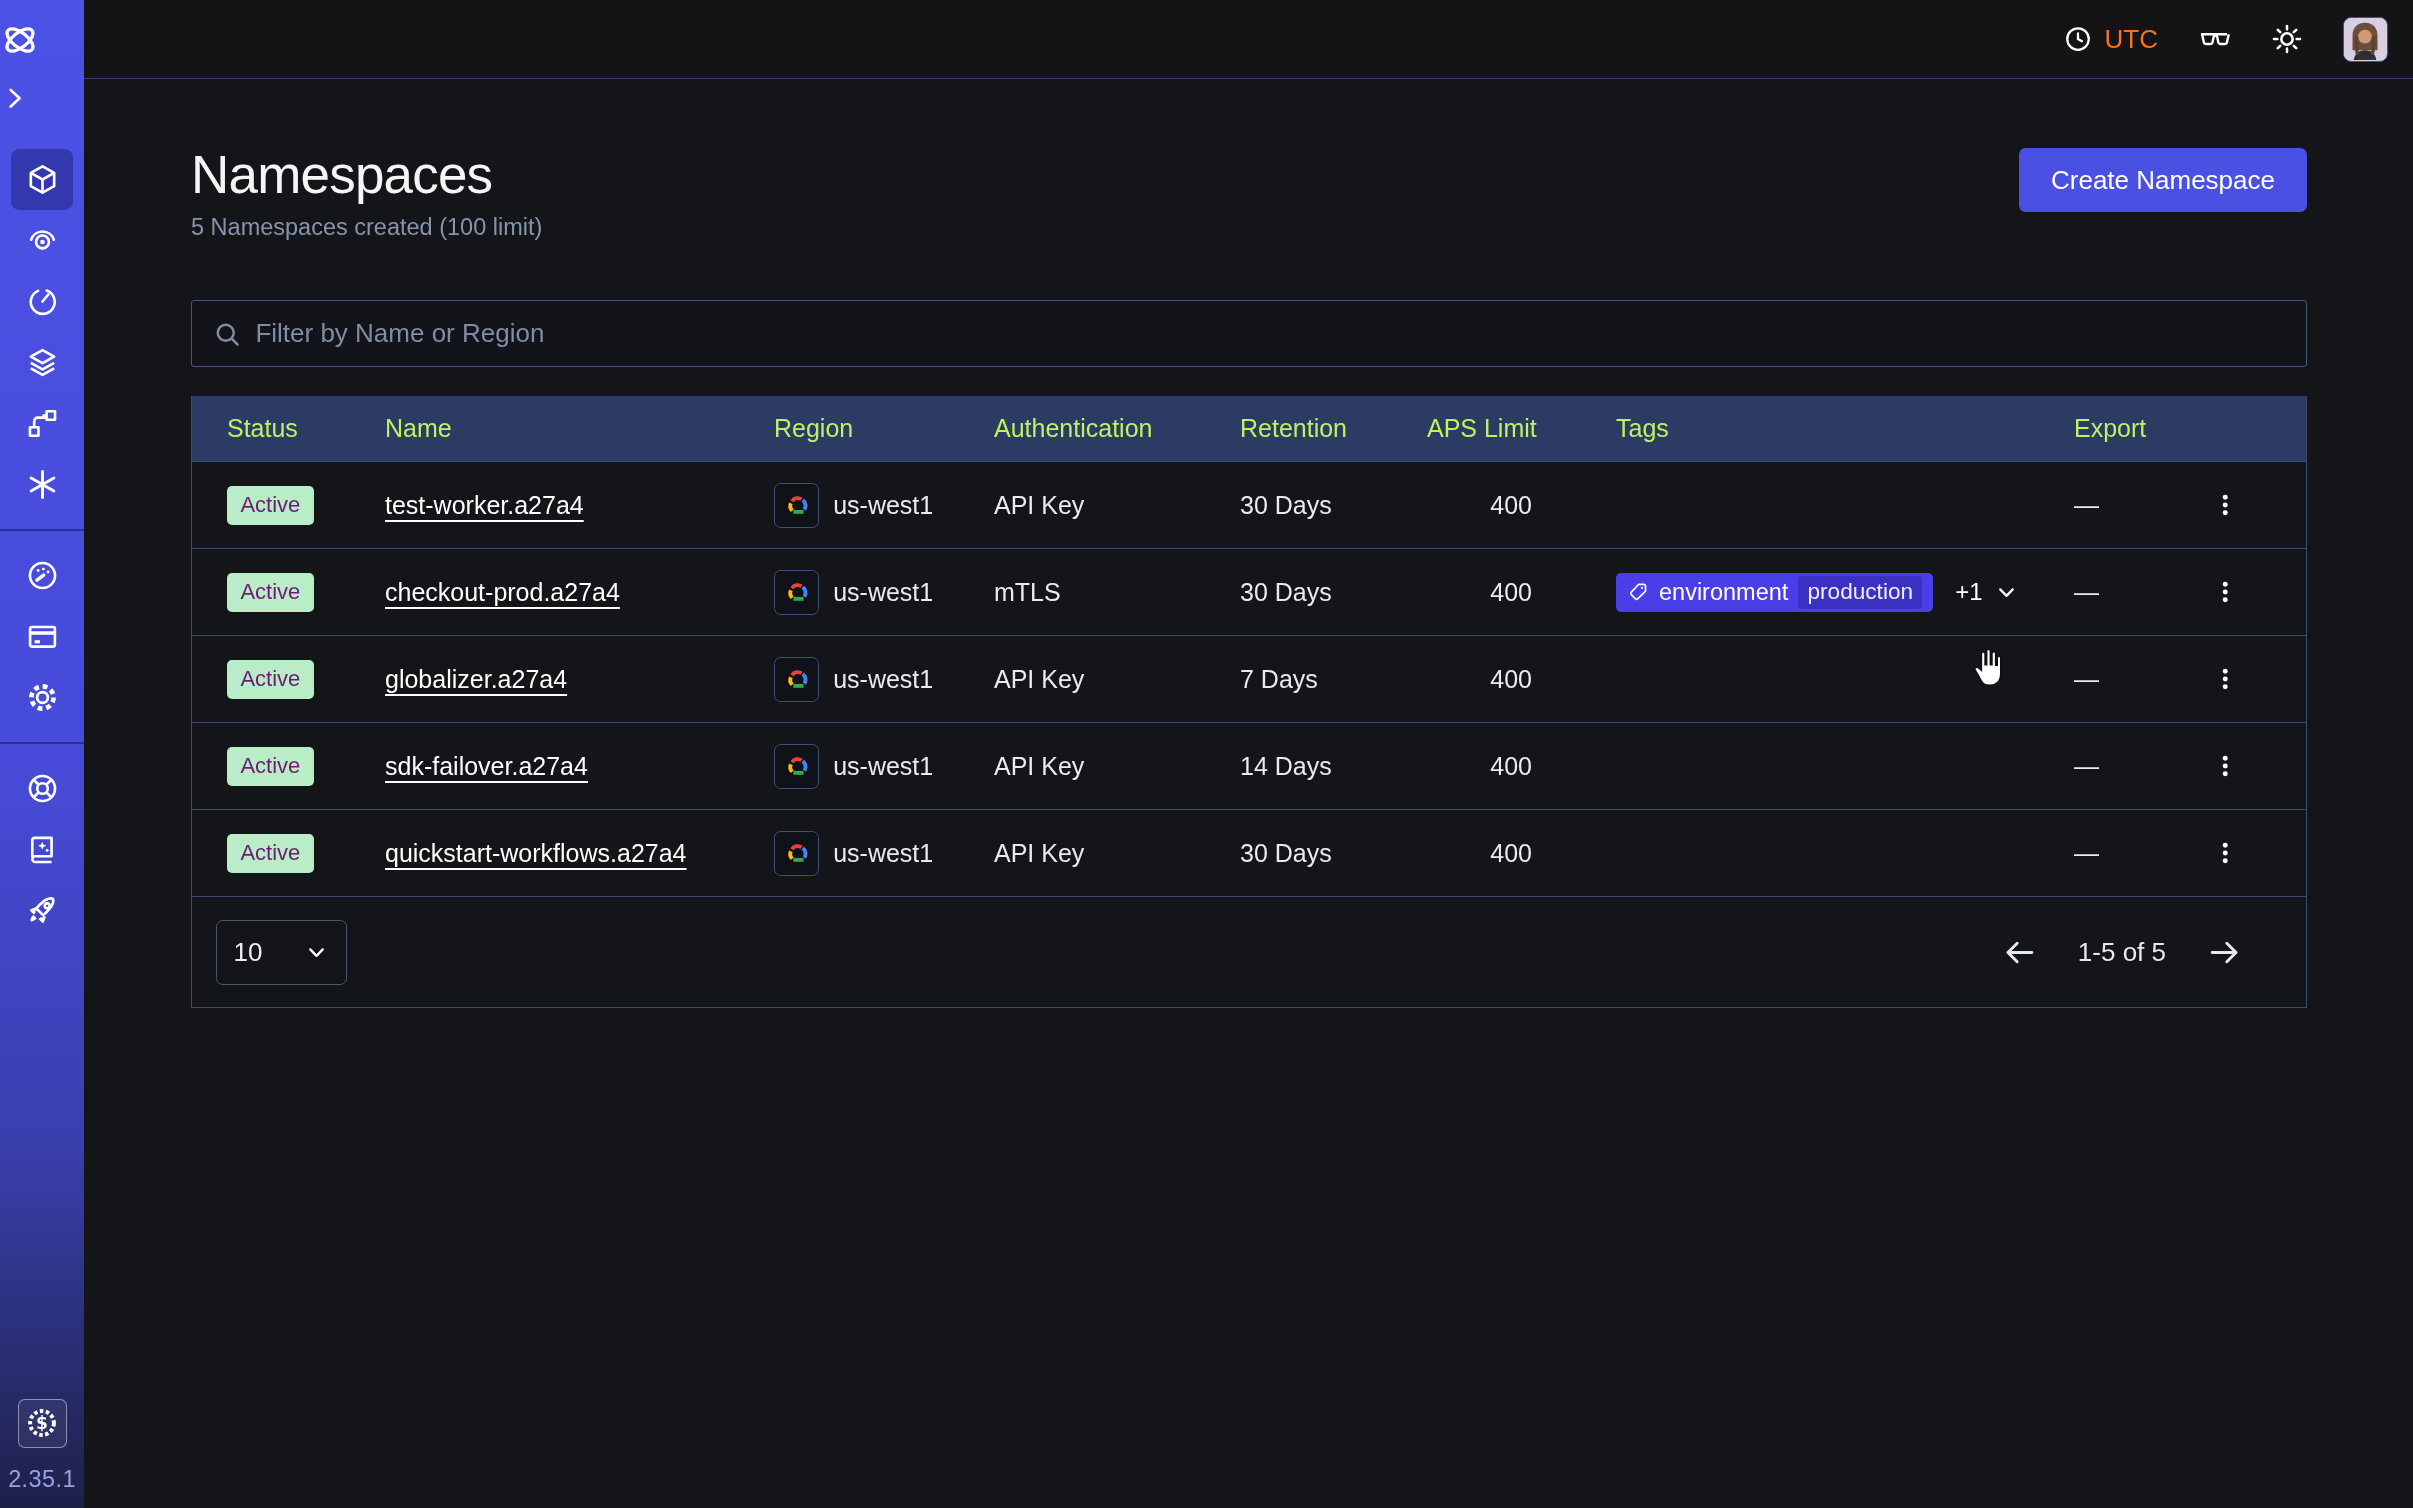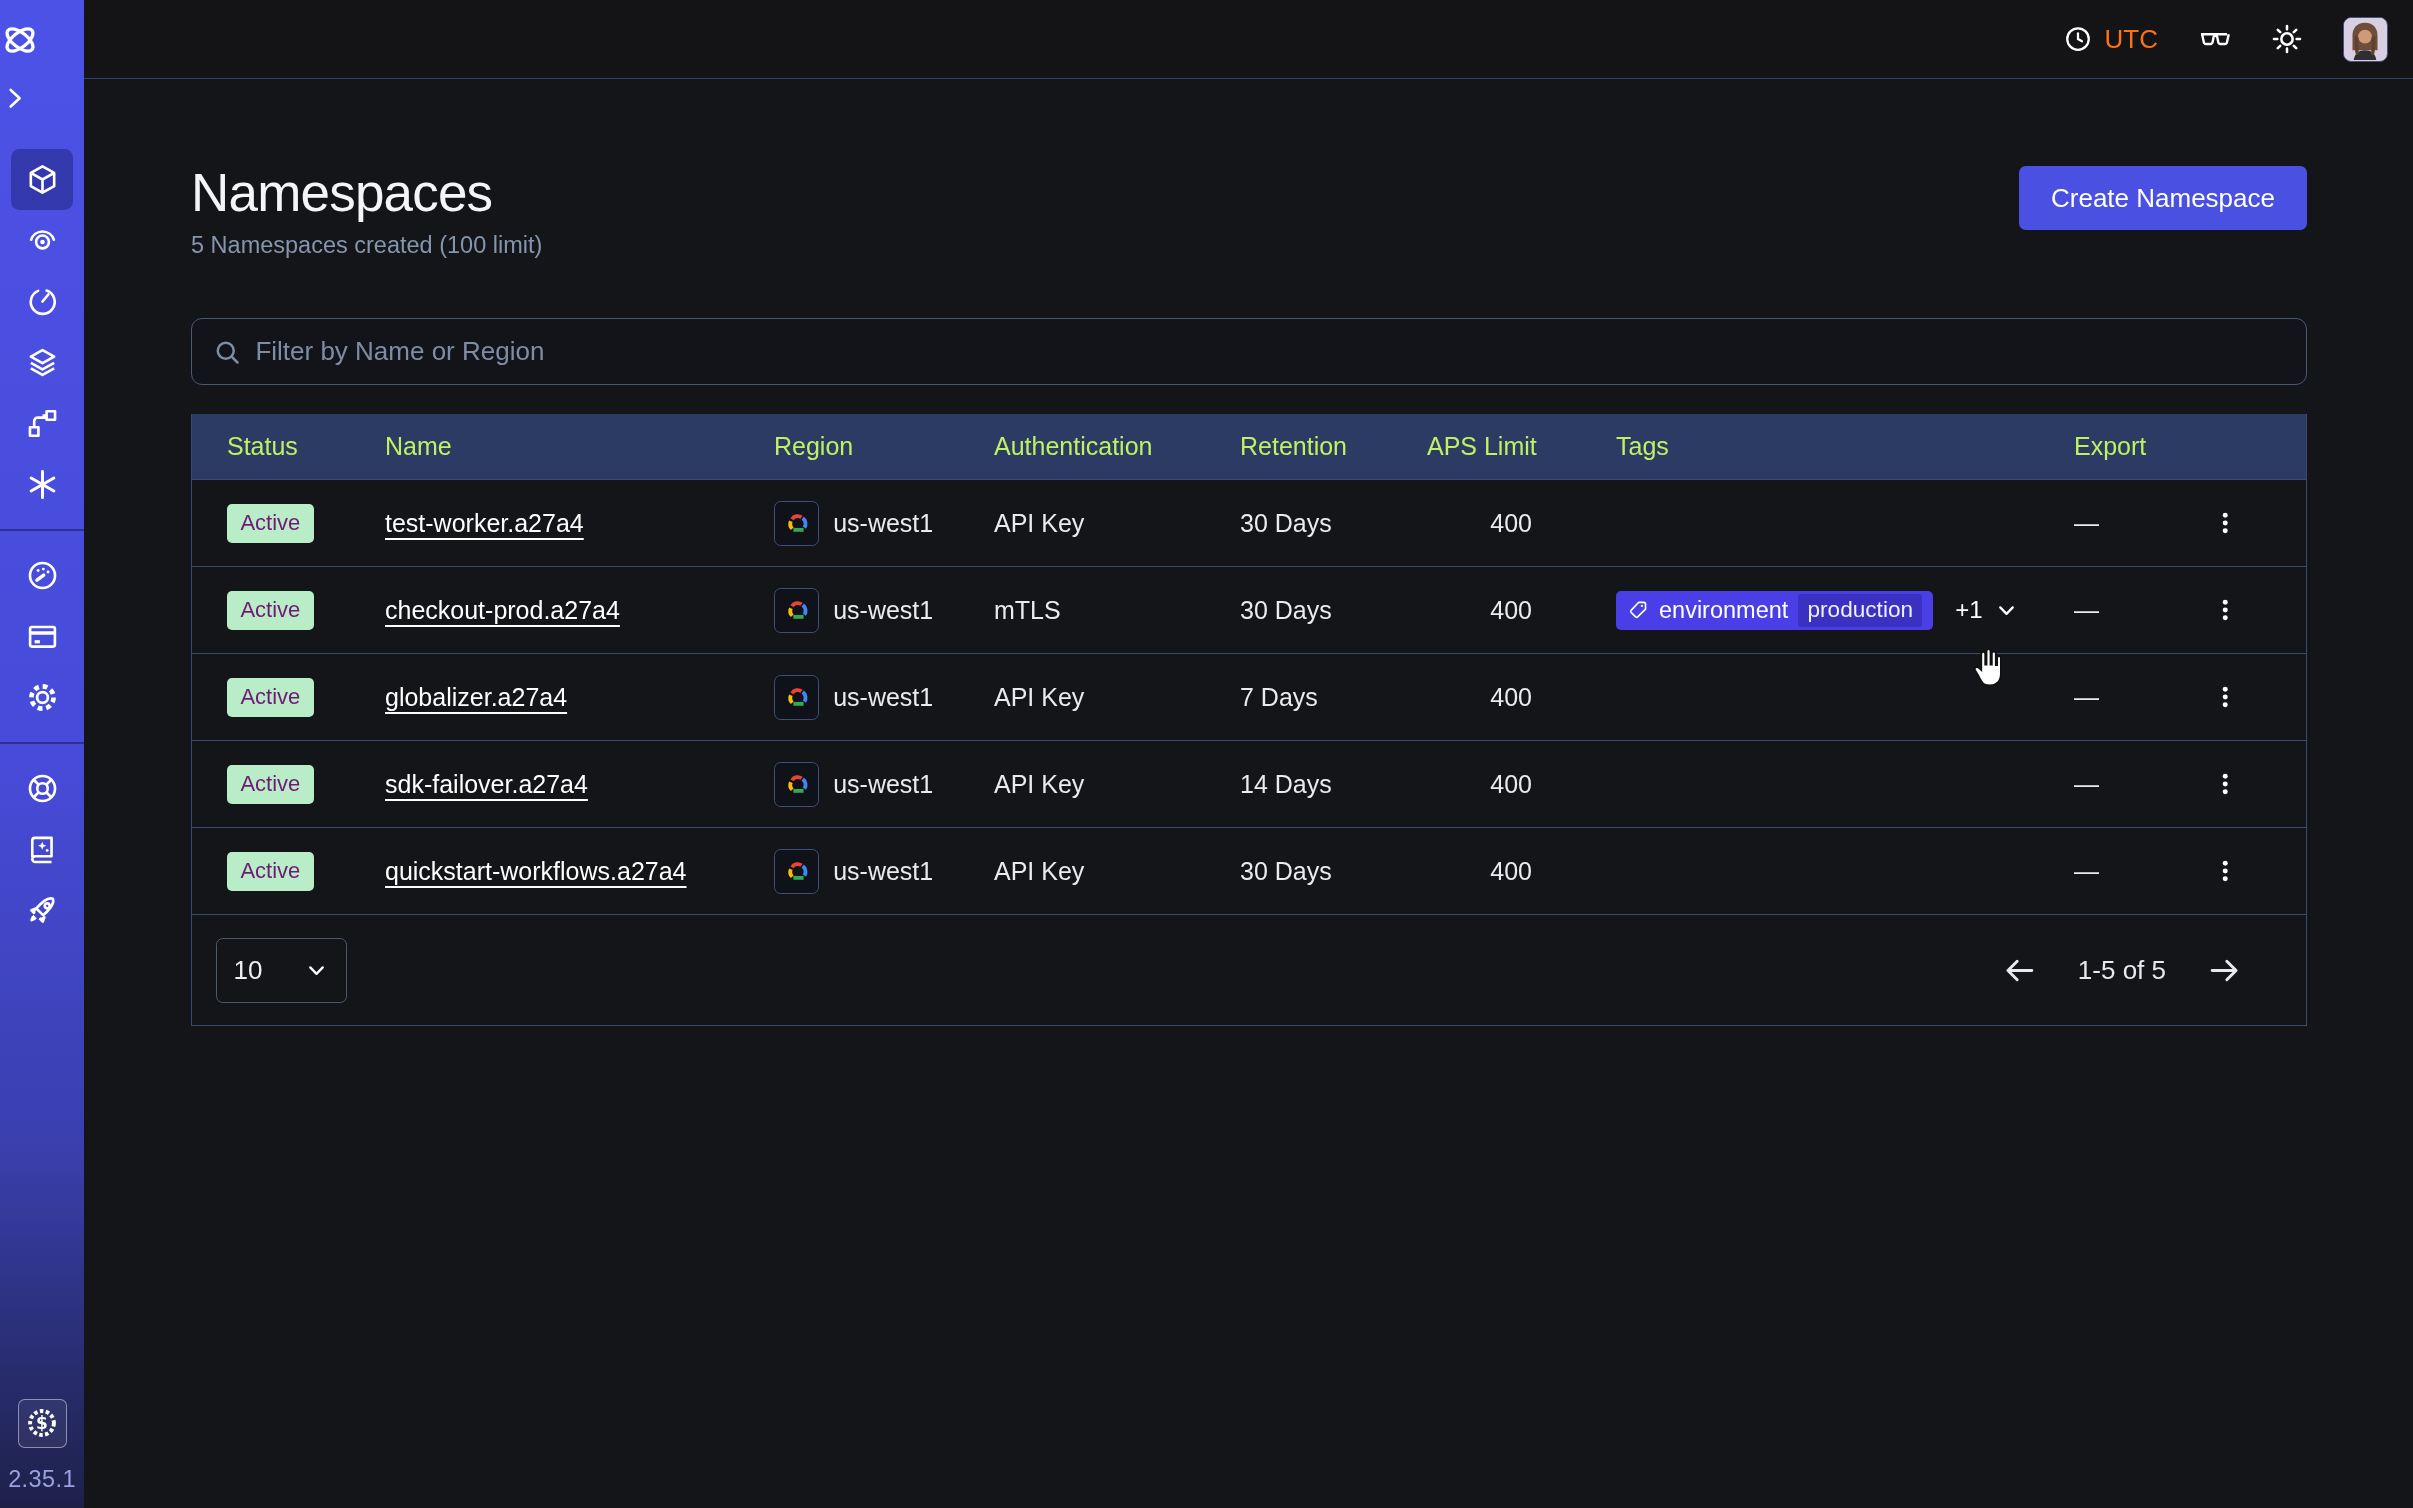--- a/index.html
+++ b/index.html
@@ -49,31 +49,31 @@
   .tz-group svg { width:30px; height:30px; }
   .tz-label { font-size:26px; color:#f97316; }
   .topbar .tool-icon { width:34px; height:34px; cursor:pointer; }
   .avatar {
     width:45px; height:45px; border-radius:8.4px; overflow:hidden;
     border:1.7px solid #44537a; cursor:pointer; background:#d8cfe3;
   }
 
   
   .main { position:absolute; left:80px; top:80px; right:0; padding:0 106px 0 111px; }
-  .page-header { margin-top:86px; display:flex; justify-content:space-between; align-items:flex-start;gap:8px; }
+  .page-header { margin-top:68px; display:flex; justify-content:space-between; align-items:flex-start;gap:8px; }
   .page-title { font-size:53px; font-weight:500; letter-spacing:-0.8px; color:#f4f5f7; line-height:1; }
   .page-subtitle { margin-top:13.4px; font-size:23.5px; color:#8595ad; }
   .create-btn {
     background:#4a50e2; color:#fff; border:none; border-radius:6.7px;
     height:64px; padding:0 32px; font-size:26px; font-weight:500; cursor:pointer;
     font-family:inherit;
   }
 
   .search-wrap {
-    margin-top:59px; height:67px; border:1.7px solid #4a5874; border-radius:11px;
+    margin-top:59px; height:67px; border:1.7px solid #4a5874; border-radius:3px;
     display:flex; align-items:center; padding:0 20px; gap:13.4px; background:#131419;
   }
   .search-wrap svg { width:30px; height:30px; flex:none; }
   .search-input {
     background:transparent; border:none; outline:none; flex:1;
     font-size:26px; color:#e9ebef; font-family:inherit;
   }
   .search-input::placeholder { color:#7e8da4; }
 
   

